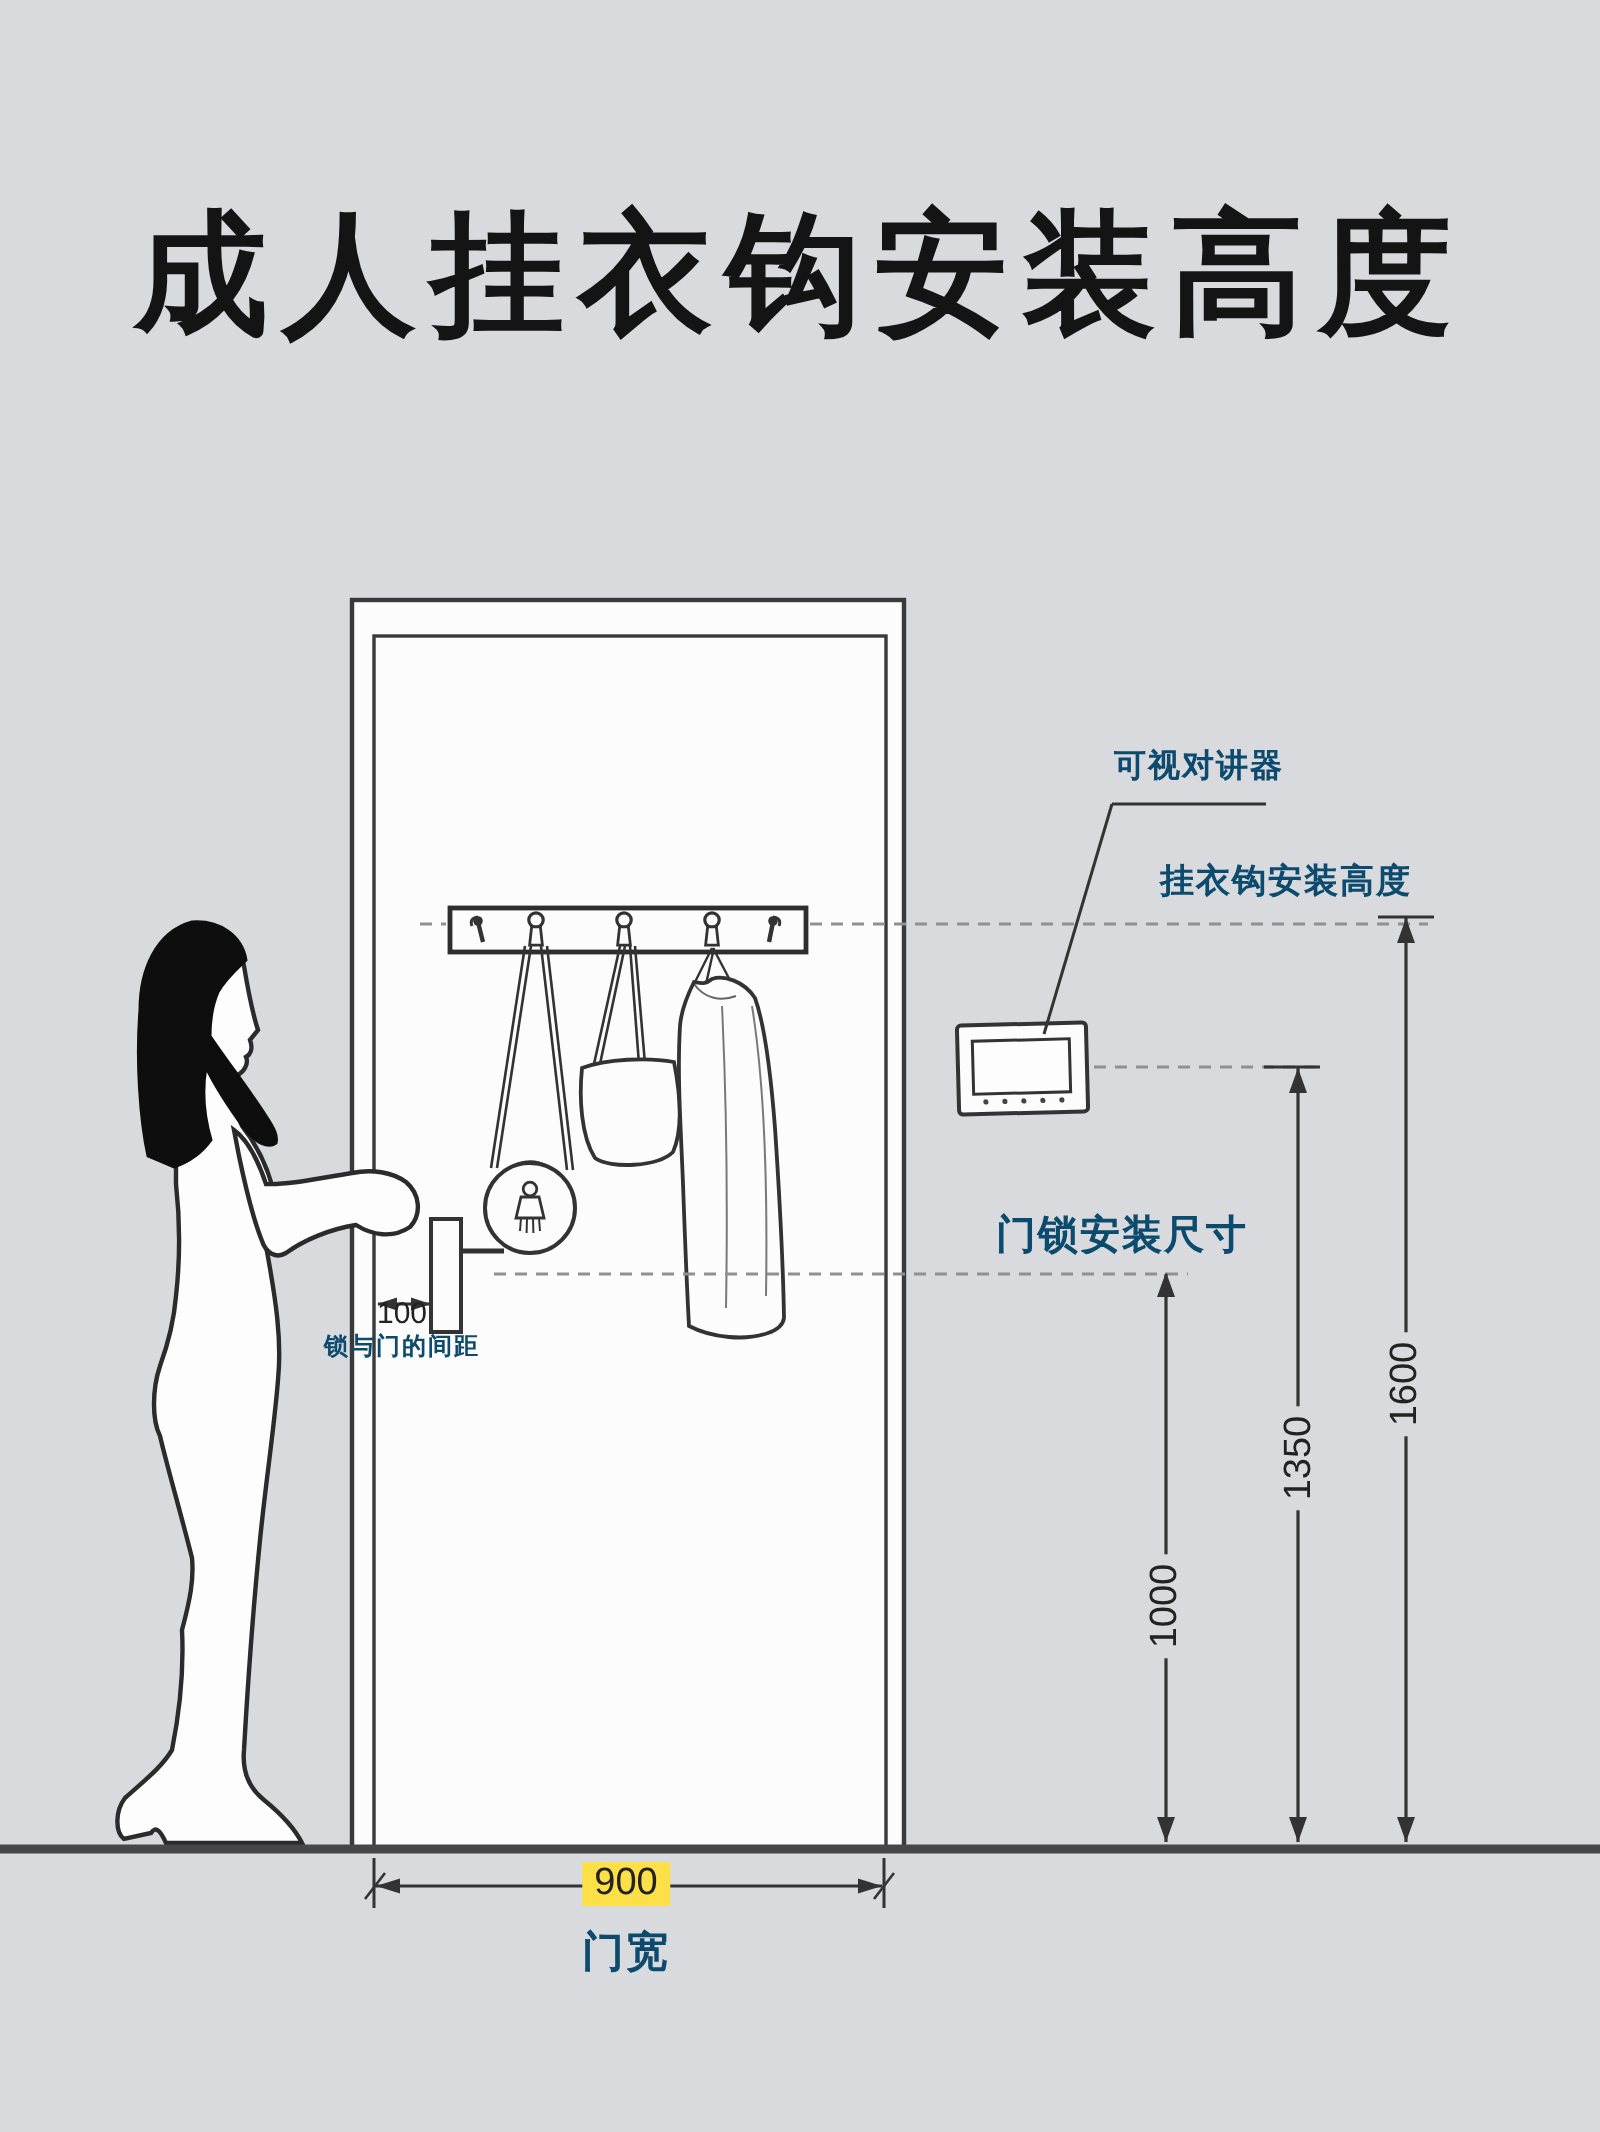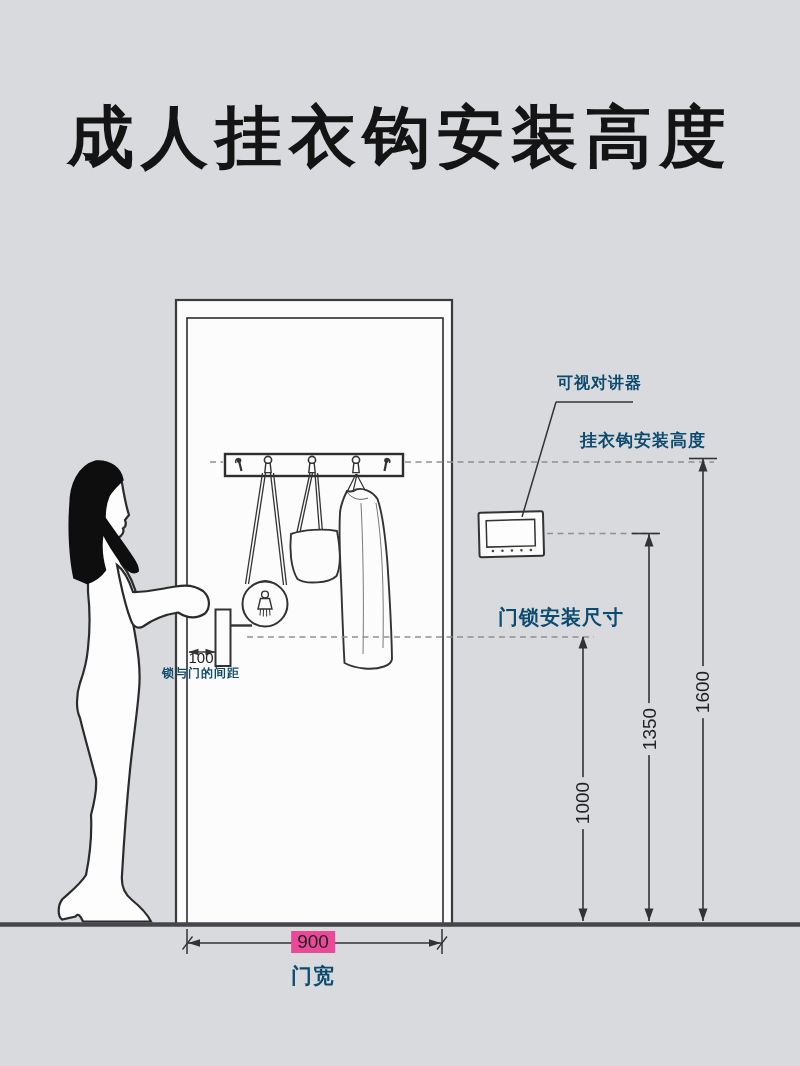--- a/index.html
+++ b/index.html
@@ -43,21 +43,21 @@
     font-size:19px;
     white-space:nowrap;
   }
   .dim-v{
     transform:translate(-50%,-50%) rotate(-90deg);
     background:#d8dade;
     padding:0 5px;
   }
   .dim-900{
     transform:translate(-50%,-50%);
-    background:#ec4899;
+    background:#fde047;
     padding:0 6px;
   }
   .dim-100{
     transform:translate(-50%,-50%);
     font-size:15px;
   }
   .pos-1600{left:703px;top:692px;}
   .pos-1350{left:650px;top:729px;}
   .pos-1000{left:583px;top:803px;}
   .pos-900 {left:313px;top:942px;}

